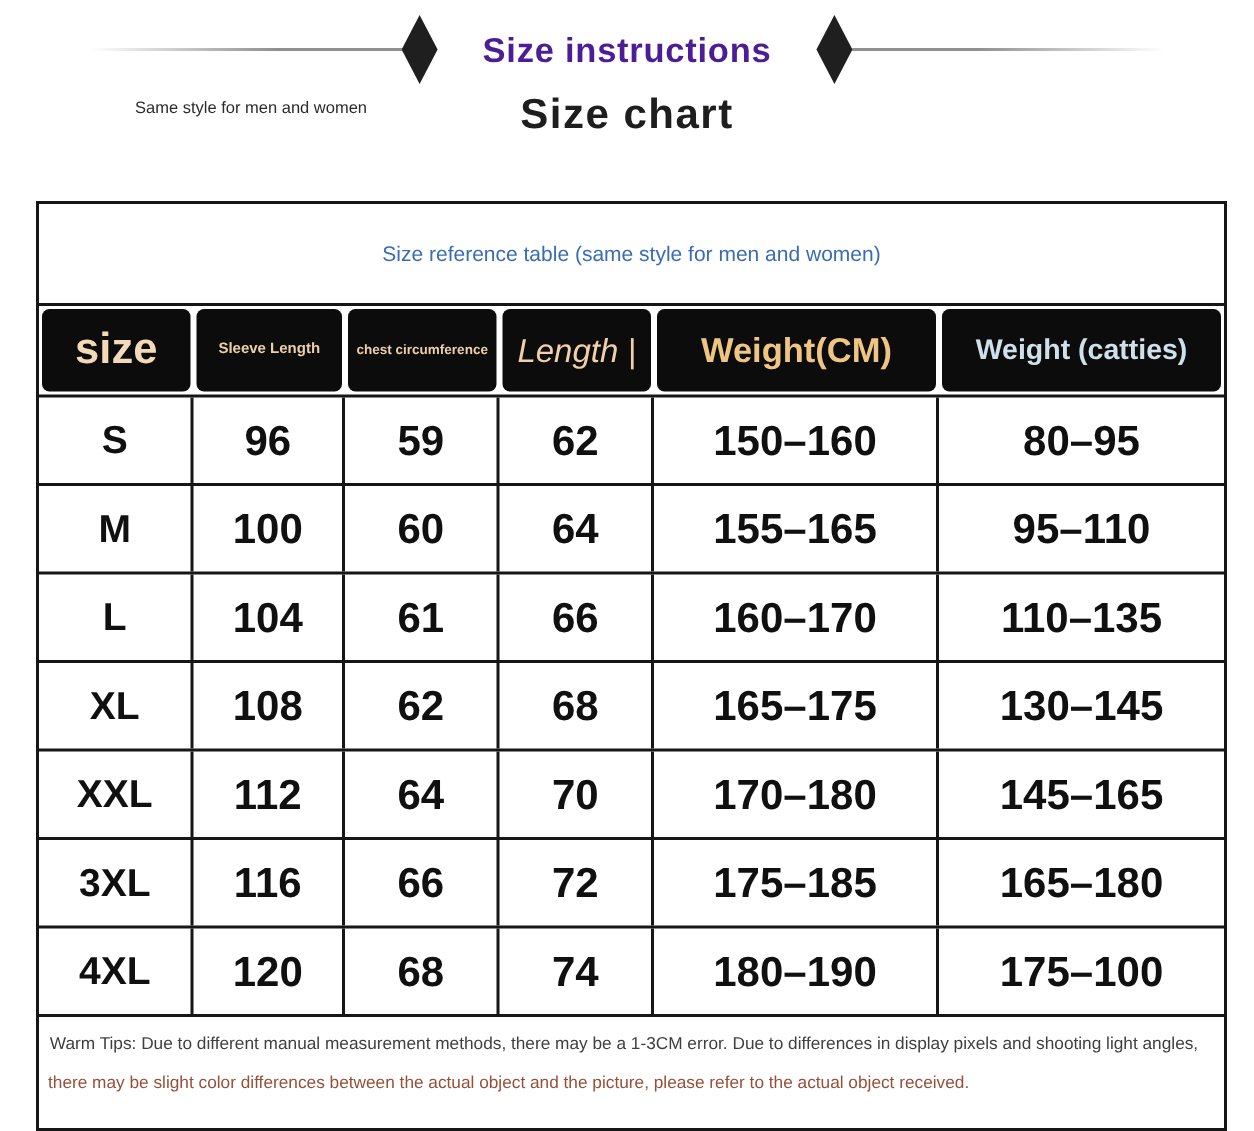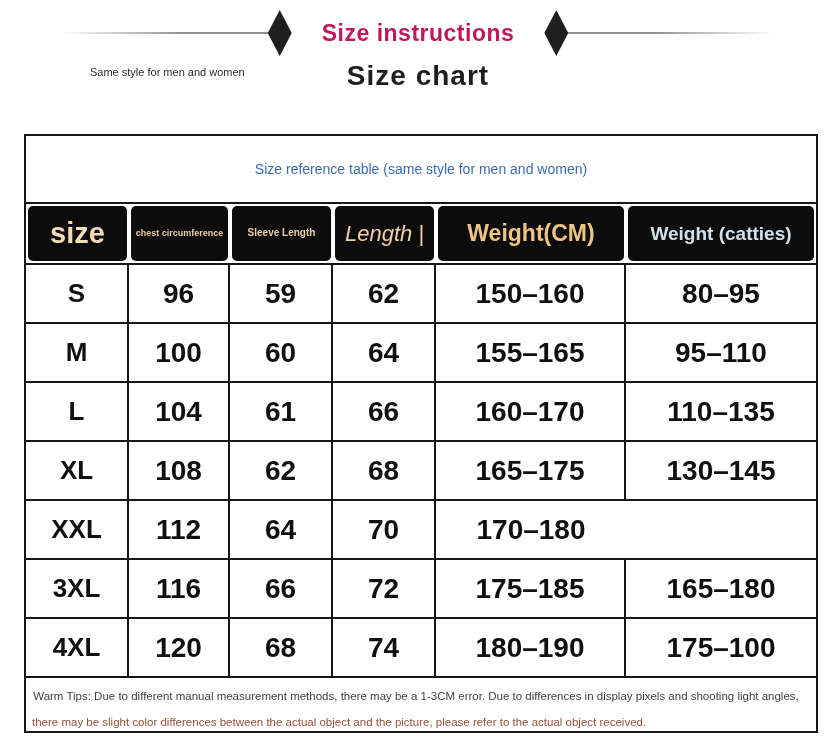--- a/index.html
+++ b/index.html
@@ -27,21 +27,21 @@
     width: 24px; height: 46px;
     background: #1f1f1f;
     clip-path: polygon(50% 0, 100% 50%, 50% 100%, 0 50%);
     flex: 0 0 auto;
   }
   .banner-title {
     margin: 0 30px;
     font-size: 23px;
     font-weight: 600;
     letter-spacing: 0.5px;
-    color: #be185d;
+    color: #4c1d95;
     white-space: nowrap;
   }
 
   .tagline {
     position: absolute;
     top: 66px; left: 90px;
     font-size: 11px;
     font-weight: 500;
     color: #2b2b2b;
   }
@@ -110,21 +110,21 @@
     font-weight: 700;
     font-size: 28px;
     color: #101010;
     letter-spacing: 0;
     transform: none;
   }
   .cell:last-child { border-right: none; border-radius: 6px; }
   .cell.size-col { font-size: 26px; }
 
   .tips-row {
-    height: 53px;
+    height: 74px;
     padding: 13px 16px 0 6px;
     font-size: 11.5px;
     line-height: 1.0;
   }
   .tips-line1 { text-align: center; color: #3f3f3f; }
   .tips-line2 { margin-top: 14px; text-align: left; color: #96503a; }
 </style>
 </head>
 <body>
 
@@ -138,22 +138,22 @@
 
 <div class="tagline">Same style for men and women</div>
 <div class="subtitle">Size chart</div>
 
 <div class="size-table">
 
   <div class="caption-row">Size reference table (same style for men and women)</div>
 
   <div class="grid-row header-row">
     <div class="header-cell hc-1">size</div>
+    <div class="header-cell hc-3">Sleeve Length</div>
     <div class="header-cell hc-2">chest circumference</div>
-    <div class="header-cell hc-3">Sleeve Length</div>
     <div class="header-cell hc-4">Length |</div>
     <div class="header-cell hc-5">Weight(CM)</div>
     <div class="header-cell hc-6">Weight (catties)</div>
   </div>
 
   <div class="grid-row data-row">
     <div class="cell size-col">S</div>
     <div class="cell">96</div>
     <div class="cell">59</div>
     <div class="cell">62</div>
@@ -187,20 +187,21 @@
     <div class="cell">165–175</div>
     <div class="cell">130–145</div>
   </div>
 
   <div class="grid-row data-row">
     <div class="cell size-col">XXL</div>
     <div class="cell">112</div>
     <div class="cell">64</div>
     <div class="cell">70</div>
     <div class="cell">170–180</div>
+    <div class="cell">145–165</div>
   </div>
 
   <div class="grid-row data-row">
     <div class="cell size-col">3XL</div>
     <div class="cell">116</div>
     <div class="cell">66</div>
     <div class="cell">72</div>
     <div class="cell">175–185</div>
     <div class="cell">165–180</div>
   </div>

